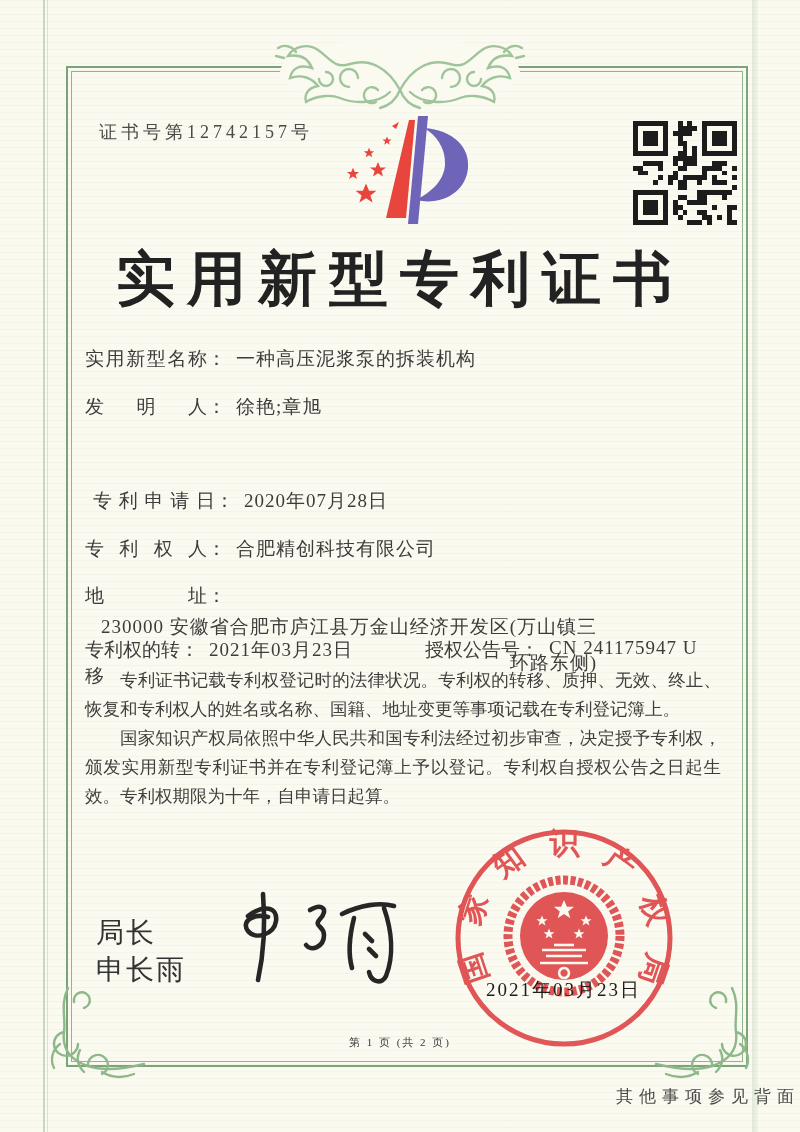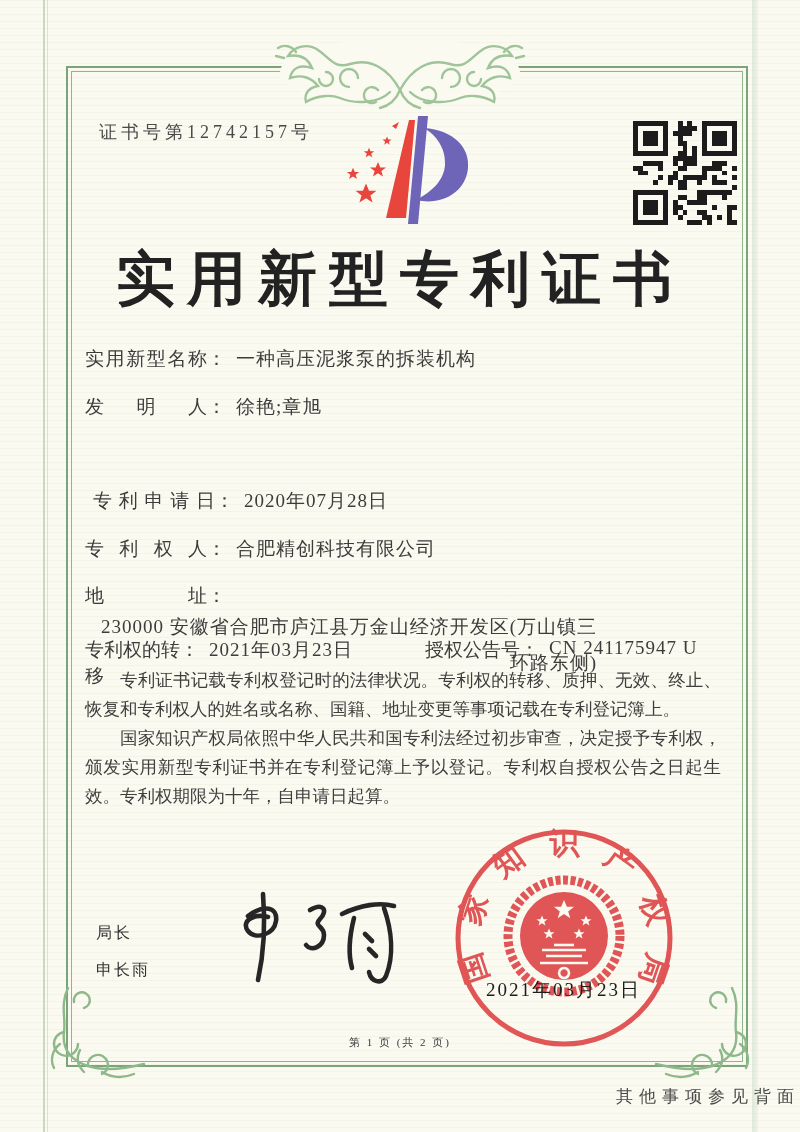--- a/index.html
+++ b/index.html
@@ -24,21 +24,21 @@
     font-size:59px;font-weight:600;letter-spacing:12px;color:#222;}
   .row{position:absolute;left:85px;width:640px;font-size:19px;color:#3c3c3a;}
   .lbl{display:inline-block;width:122px;text-align:justify;text-align-last:justify;vertical-align:top;}
   .colon{display:inline-block;margin-right:10px;vertical-align:top;}
   .val{display:inline-block;vertical-align:top;letter-spacing:1px;}
   .val.wrap{width:512px;line-height:36px;text-align:right;}
   .pair2{position:absolute;left:340px;top:0;white-space:nowrap;}
   .paras{position:absolute;left:85px;top:666px;width:636px;font-size:17.5px;line-height:29px;
     text-align:justify;color:#3e3e3c;}
   .paras p{margin:0;text-indent:2em;}
-  .signer{position:absolute;left:96px;top:914px;font-size:16px;color:#333;line-height:37px;letter-spacing:2px;}
+  .signer{position:absolute;left:96px;top:914px;font-size:28px;color:#333;line-height:37px;letter-spacing:2px;}
   .signature{position:absolute;left:218px;top:886px;}
   .seal{position:absolute;left:450px;top:824px;}
   .seal-date{position:absolute;left:486px;top:977px;font-size:19px;letter-spacing:2px;color:#1d1d1d;z-index:3;}
   .page-ind{position:absolute;left:0;top:1035px;width:800px;text-align:center;font-size:11px;letter-spacing:2px;color:#3b3b3b;}
   .back-note{position:absolute;left:0;top:1085px;width:800px;text-align:right;font-size:17px;letter-spacing:6px;color:#4a4a48;}
   .orn{position:absolute;pointer-events:none;}
   svg{display:block;}
 </style>
 </head>
 <body>

